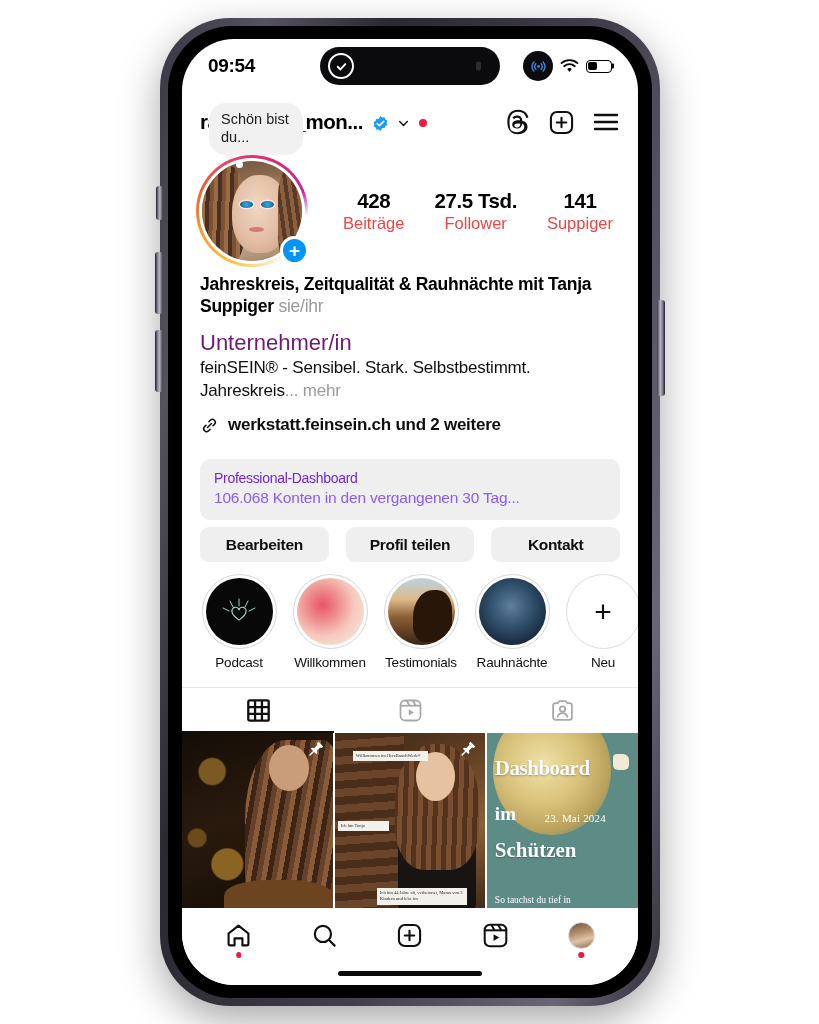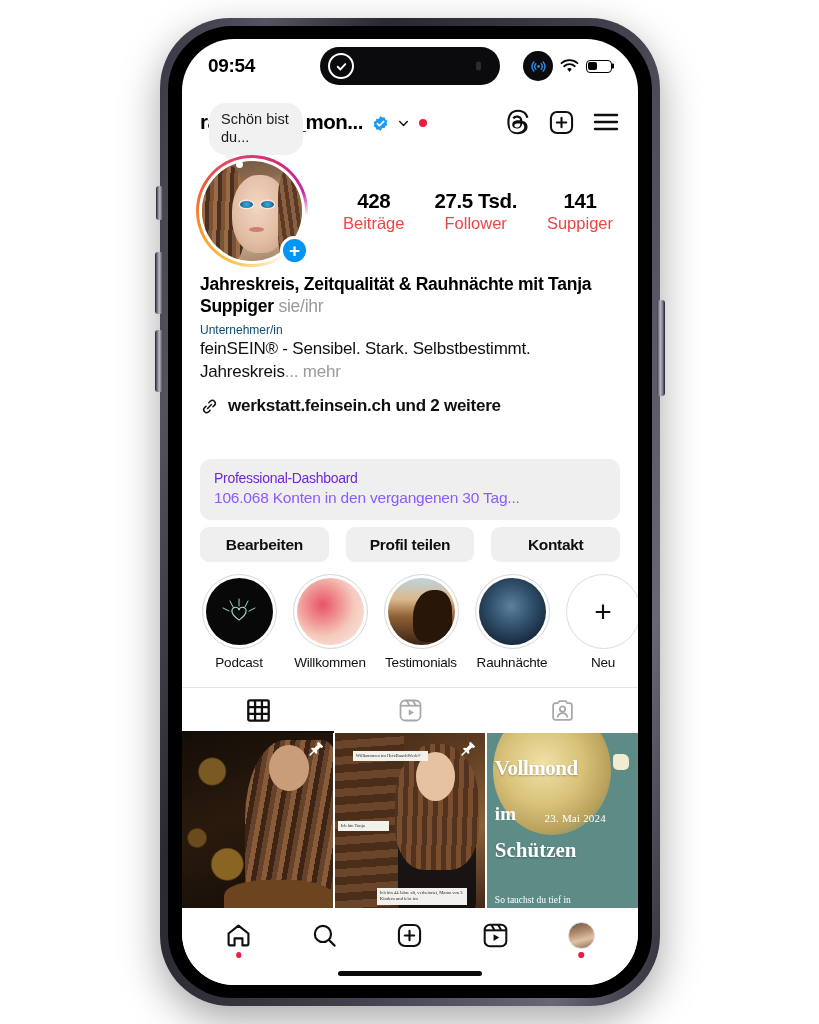--- a/index.html
+++ b/index.html
@@ -245,21 +245,21 @@
   }
   .stat-label { font-size: 16.5px; color: #ef4444; margin-top: 1px; }
 
   
   .bio { position: absolute; left: 0; top: 234px; width: 456px; padding: 0 18px; }
   .bio-name {
     font-size: 17.5px; font-weight: bold; color: #000;
     line-height: 1.28; letter-spacing: -0.25px;
   }
   .pronouns { font-weight: normal; color: #9a9a9a; }
-  .bio-cat { font-size: 12px; color: #0c4a6e; margin-top: 5px; }
+  .bio-cat { font-size: 22px; color: #701a75; margin-top: 12px; }
   .bio-text {
     font-size: 17px; color: #101010; line-height: 1.28; margin-top: 1px;
     letter-spacing: -0.2px;
   }
   .more { color: #9a9a9a; }
   .bio-link-row {
     display: flex; align-items: center; gap: 9px;
     margin-top: 14px;
     font-size: 17px; font-weight: bold; color: #0f0f0f;
     letter-spacing: -0.25px;
@@ -700,21 +700,21 @@
         <div class="cap cap3">Ich bin 44 Jahre alt, verheiratet, Mama von 3 Kindern und lebe im</div>
         <svg class="pin" viewBox="0 0 24 24">
           <path d="M14.8 2.5l6.7 6.7-2 2-2.6-.6-4.3 4.3.6 3.4-1.6 1.6-7.5-7.5 1.6-1.6 3.4.6 4.3-4.3-.6-2.6z" fill="#ffffff"></path>
           <path d="M8.2 15.8L3 21" stroke="#ffffff" stroke-width="2" stroke-linecap="round"></path>
         </svg>
       </div>
       <div class="cell post3">
         <div class="p3-moon"></div>
         <div class="p3-icon"></div>
         <div class="p3-txt">
-          <div class="p3-l1">Vollmond</div>
+          <div class="p3-l1">Dashboard</div>
           <div class="p3-l2">im</div>
           <div class="p3-date">23. Mai 2024</div>
           <div class="p3-l3">Schützen</div>
           <div class="p3-l4">So tauchst du tief in</div>
         </div>
       </div>
     </div>
 
     <div class="bottom-nav">
       <div class="nav-item">

